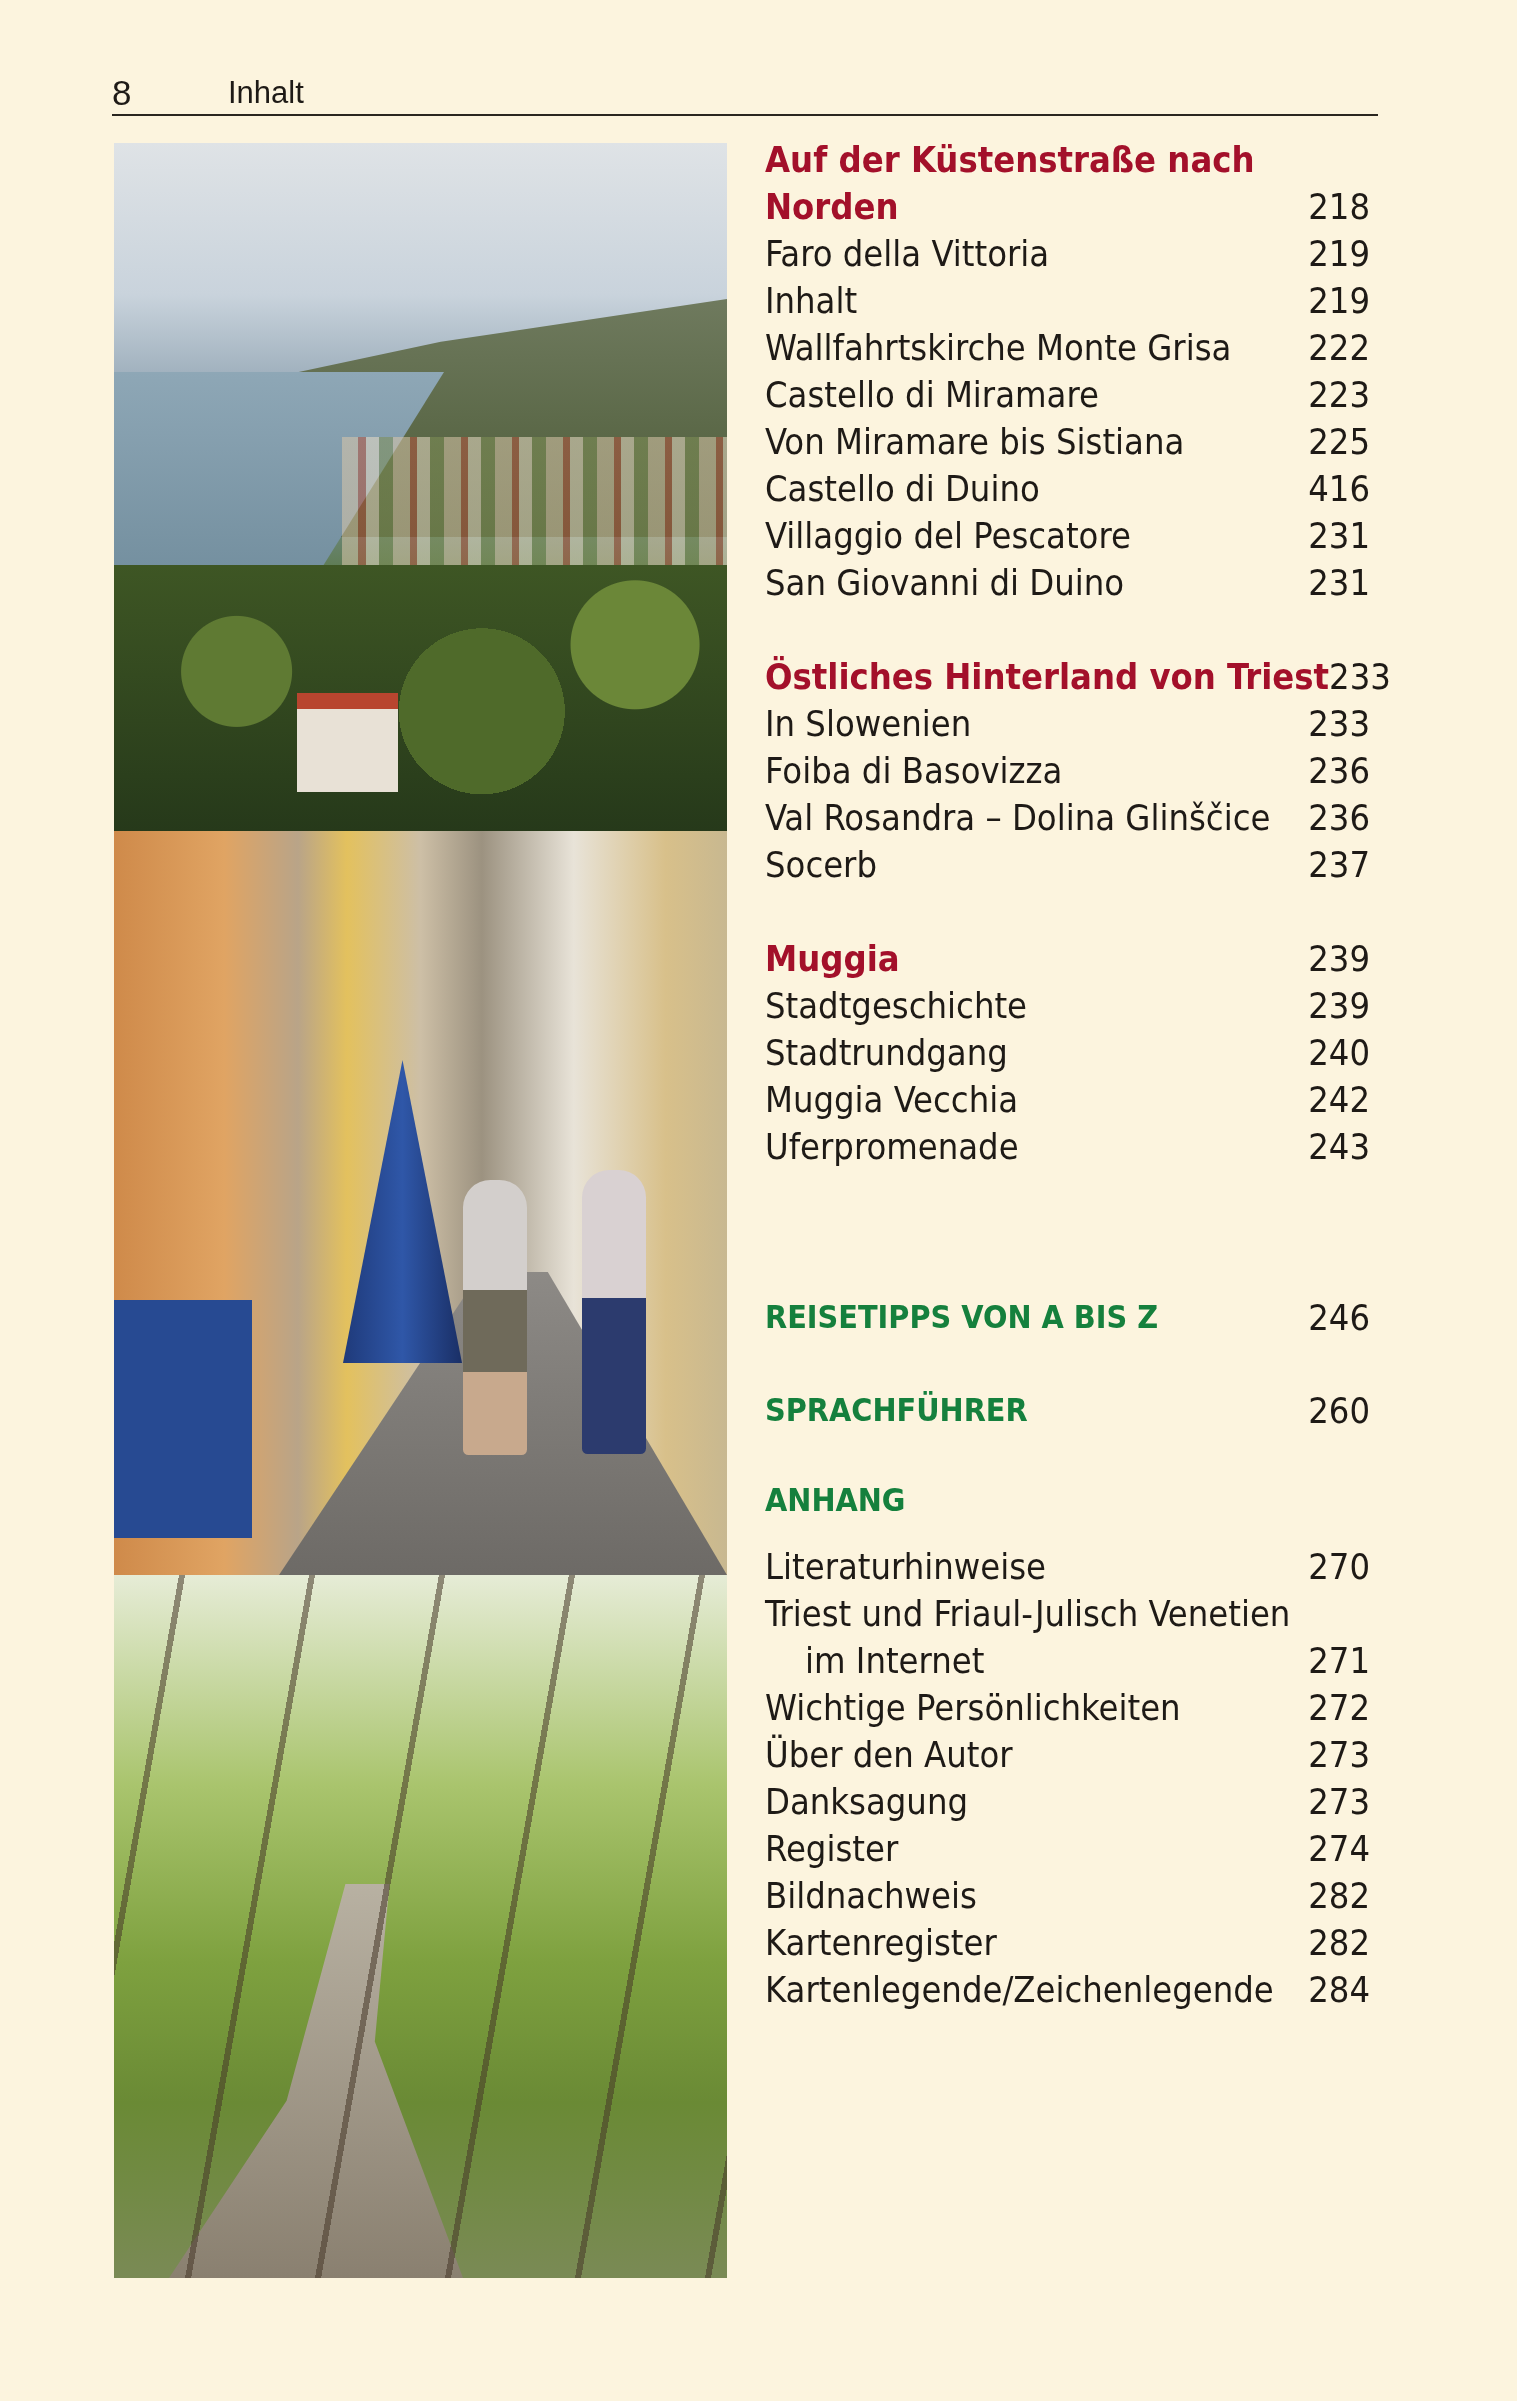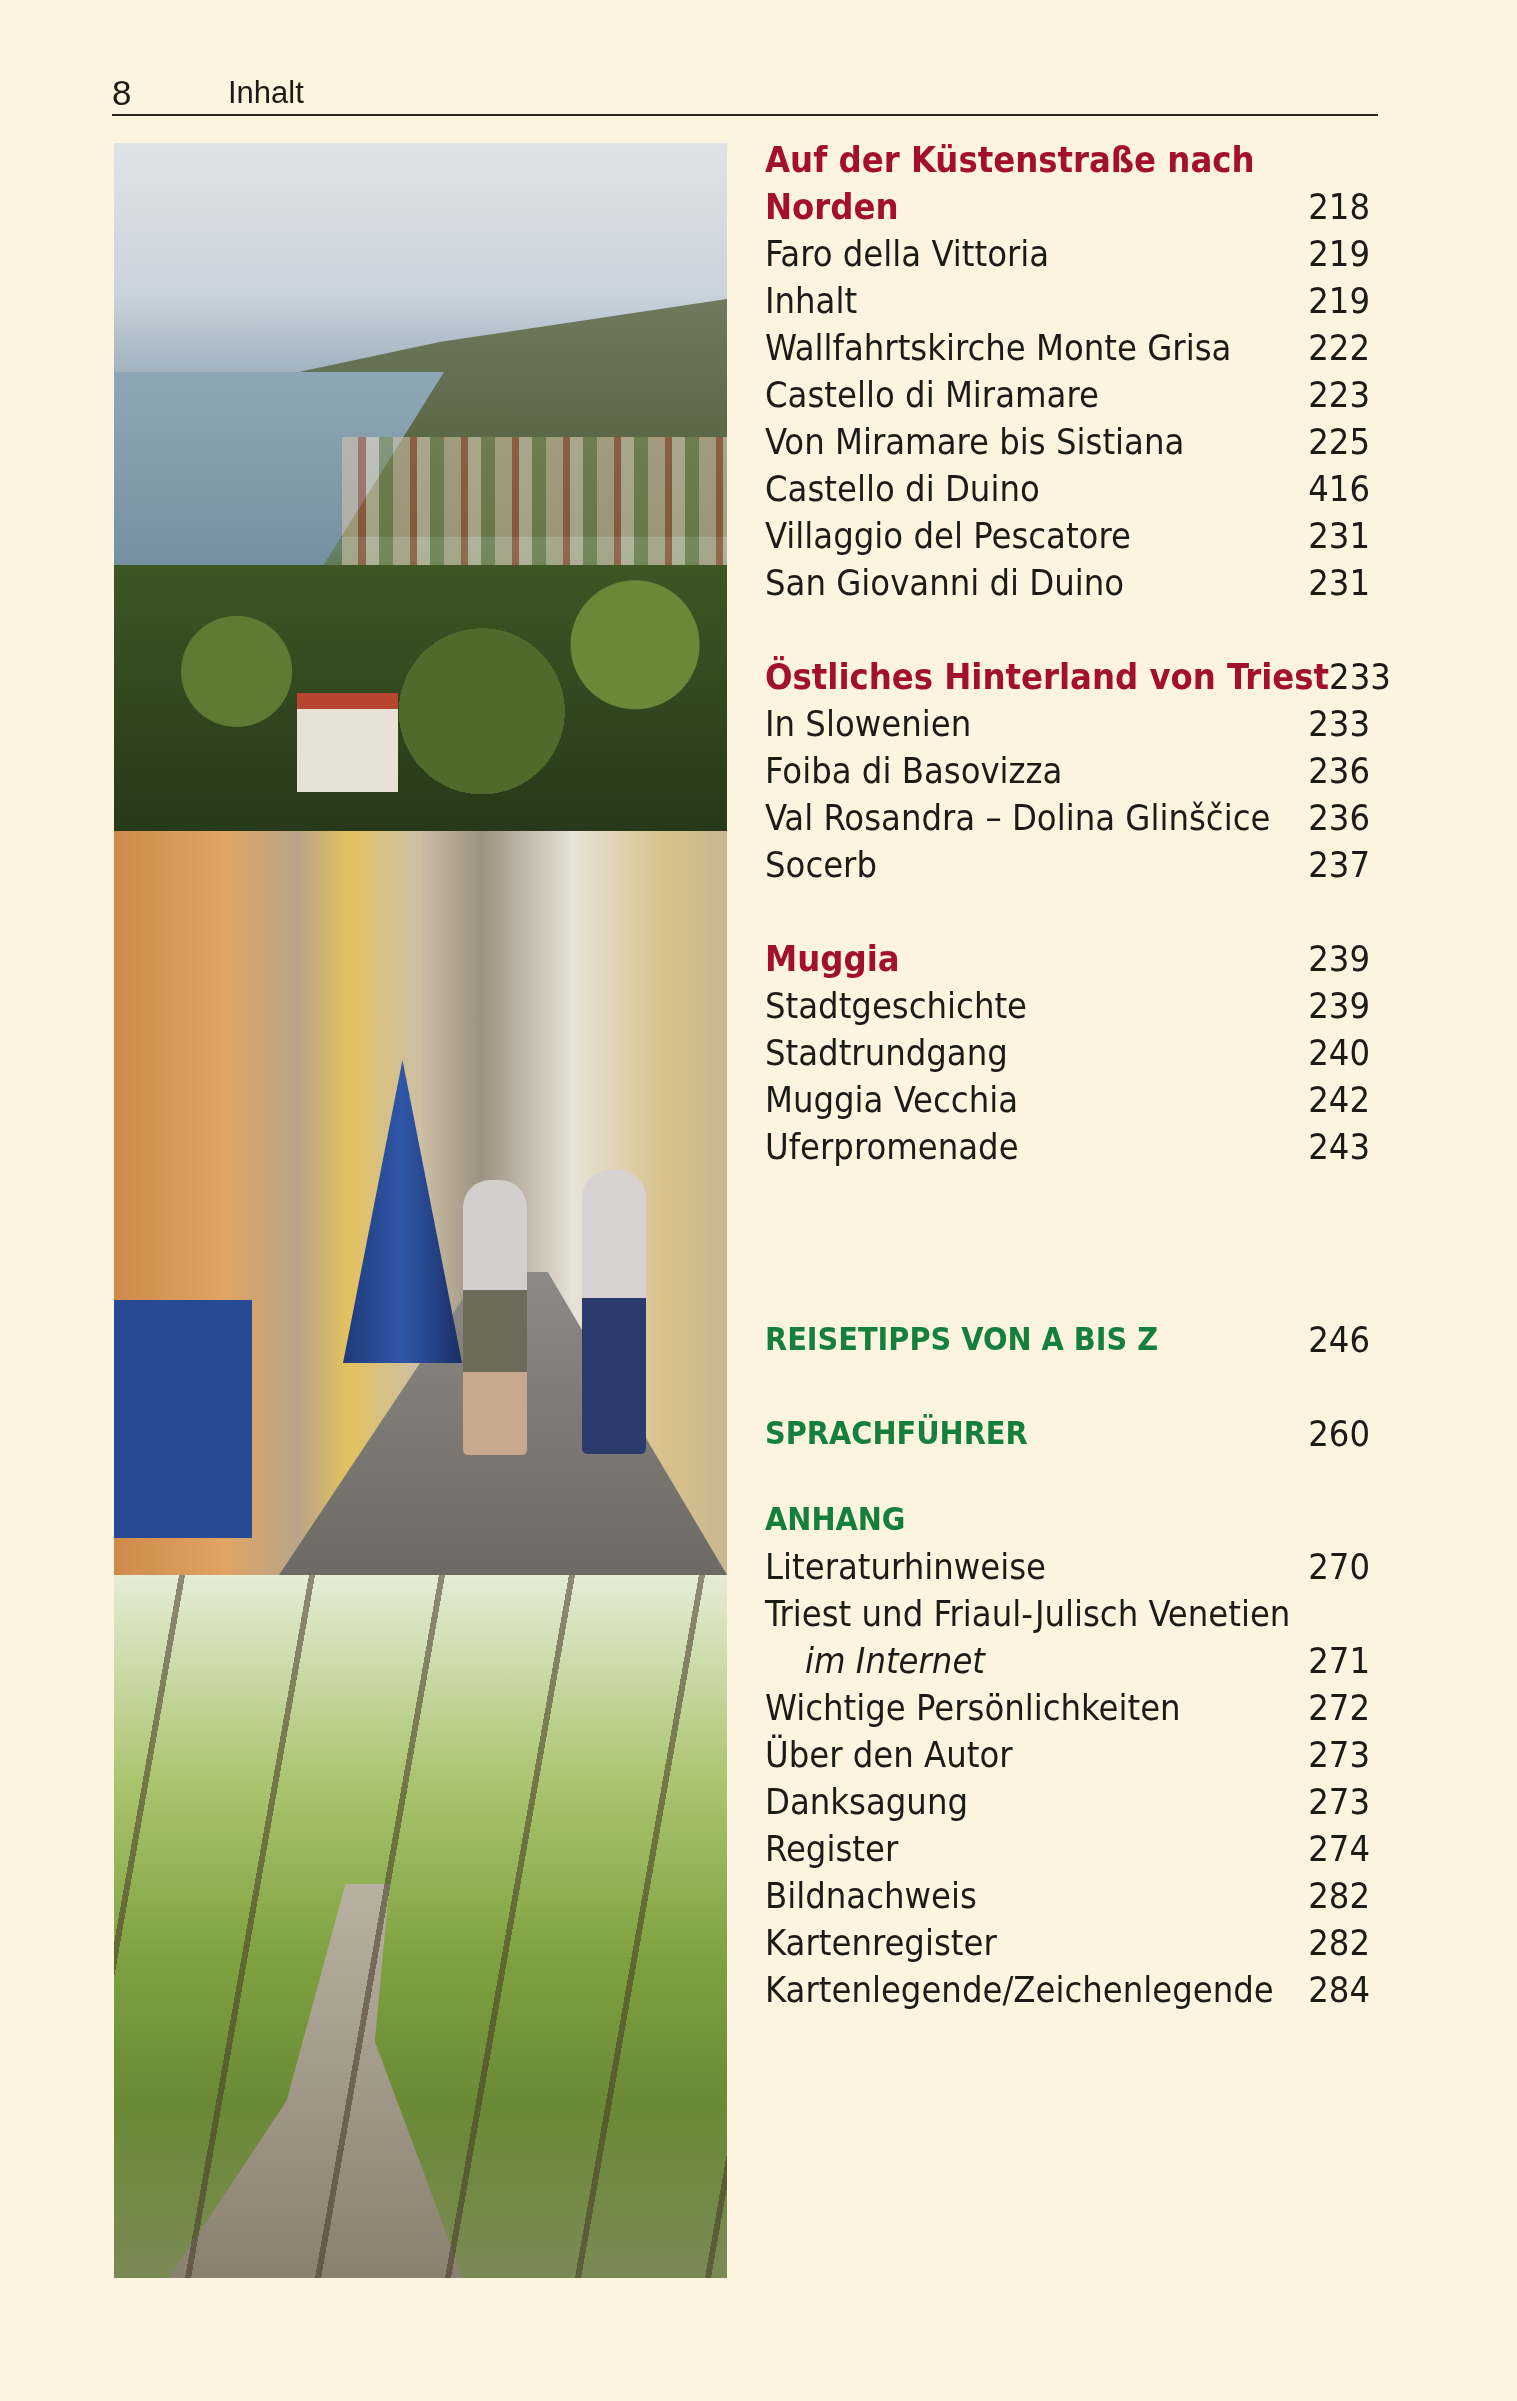--- a/index.html
+++ b/index.html
@@ -18,26 +18,26 @@
   .ph2{height:744px;background:linear-gradient(90deg,#cf8a4a 0%,#e0a463 18%,#b9a488 30%,#e3c15e 38%,#cdbfa6 50%,#9c9280 60%,#e8e3d8 75%,#d8c08a 90%,#c8b890 100%);}
   .ph2 .street{position:absolute;left:165px;bottom:0;width:448px;height:303px;background:linear-gradient(180deg,#8d8a86,#6d6a66);clip-path:polygon(45% 0,60% 0,100% 100%,0 100%);}
   .ph2 .umb{position:absolute;left:229px;top:229px;width:119px;height:303px;background:linear-gradient(90deg,#1f3a7a,#2f57a8,#1a2f66);clip-path:polygon(50% 0,100% 100%,0 100%);}
   .ph2 .tbl{position:absolute;left:0;bottom:37px;width:138px;height:238px;background:#274a92;}
   .ph2 .p1{position:absolute;left:349px;top:349px;width:64px;height:275px;background:linear-gradient(180deg,#d3cfcc 0 40%,#6f6a5a 40% 70%,#c8a98d 70%);border-radius:27.5px 27.5px 5.5px 5.5px;}
   .ph2 .p2{position:absolute;left:468px;top:339px;width:64px;height:284px;background:linear-gradient(180deg,#d9d1d2 0 45%,#2c3b6e 45%);border-radius:27.5px 27.5px 5.5px 5.5px;}
   .ph3{height:703px;background:linear-gradient(180deg,#e6ecd6 0%,#a9c46d 30%,#7ea13f 55%,#6a8a35 75%,#7a8a55 100%);}
   .ph3 .path{position:absolute;left:55px;bottom:0;width:294px;height:394px;background:linear-gradient(180deg,#b8b1a2,#8a8070);clip-path:polygon(60% 0,75% 0,70% 40%,100% 100%,0 100%,40% 55%);}
   .ph3 .trunks{position:absolute;inset:0;background:repeating-linear-gradient(100deg,transparent 0 64px,rgba(70,55,40,.55) 64px 70px,transparent 70px 128px);}
   .toc{position:absolute;left:765px;top:136px;width:605px;font-size:36px;line-height:47px;}
-  .row{display:flex;justify-content:space-between;align-items:flex-end;height:47px;white-space:nowrap;}
+  .row{display:flex;justify-content:space-between;align-items:center;height:47px;white-space:nowrap;}
   .row .num{text-align:right;}
   .sec{color:#a3102a;font-weight:bold;}
   .blue{color:#15803d;font-weight:bold;font-size:32px;}
   .gap{height:47px;}
-  .indent{padding-left:40px;font-style:italic;}
+  .indent{padding-left:40px;}
 </style>
 </head>
 <body>
 
 <div class="hdr">
   <span class="pn">8</span>
   <span class="ti">Inhalt</span>
 </div>
 
 <div class="photos">

